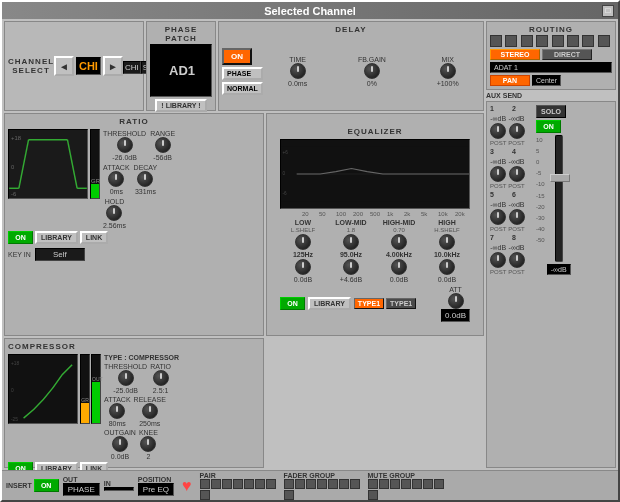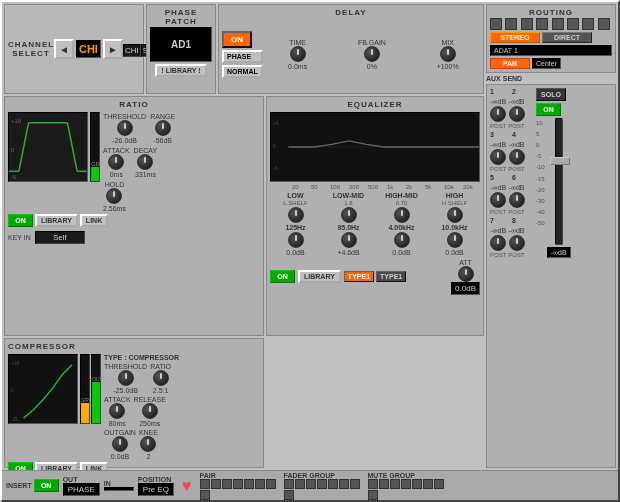--- a/index.html
+++ b/index.html
@@ -141,25 +141,25 @@
       padding: 3px;
       display: flex;
       flex-direction: column;
       align-items: center;
       width: 70px;
     }
 
     .patch-display {
       background: #000;
       color: #ccc;
-      font-size: 10px;
+      font-size: 13px;
       font-weight: bold;
       text-align: center;
       width: 100%;
-      padding: 11px;
+      padding: 18px;
       border: 1px inset #555;
       margin-bottom: 2px;
     }
 
     .small-btn {
       background: #c0c0c0;
       border: 2px outset #fff;
       font-size: 7px;
       font-weight: bold;
       padding: 1px 4px;
@@ -554,20 +554,24 @@
     .db-val {
       font-size: 6px;
       color: #555;
     }
   </style>
 </head>
 <body>
 
 <div class="window">
 
+  <div class="titlebar">
+    <span>Selected Channel</span>
+    <div class="titlebar-btn">□</div>
+  </div>
 
   <div class="main-area">
 
     <div class="left-panel">
 
       <div class="top-row">
 
         <div class="channel-select">
           <div class="section-label">CHANNEL SELECT</div>
           <div class="channel-nav">
@@ -677,21 +681,21 @@
             <div class="on-btn">ON</div>
             <div class="small-btn">LIBRARY</div>
             <div class="small-btn">LINK</div>
           </div>
           <div style="display:flex;gap:4px;align-items:center;">
             <div class="param-val">KEY IN</div>
             <div class="channel-sub" style="width:50px;">Self</div>
           </div>
         </div>
 
-        <div style="background:#b0b0b0;border:1px solid #888;padding:3px;flex:1;display:flex;flex-direction:column;gap:2px;">
+        <div style="background:#b0b0b0;border:1px solid #888;padding:13px;flex:1;display:flex;flex-direction:column;gap:2px;">
           <div class="section-label">EQUALIZER</div>
           <div class="eq-graph">
             <svg viewBox="0 0 240 70">
               <rect width="240" height="70" fill="#111"></rect>
               <text x="2" y="10" fill="#444" font-size="6">+6</text>
               <text x="2" y="36" fill="#444" font-size="6">0</text>
               <text x="2" y="62" fill="#444" font-size="6">-6</text>
               <line x1="20" y1="35" x2="240" y2="35" stroke="#333" stroke-width="0.5"></line>
               <polyline points="20,35 50,35 70,32 90,28 110,32 130,35 160,35 200,35 240,35" fill="none" stroke="#666" stroke-width="1.5"></polyline>
             </svg>

